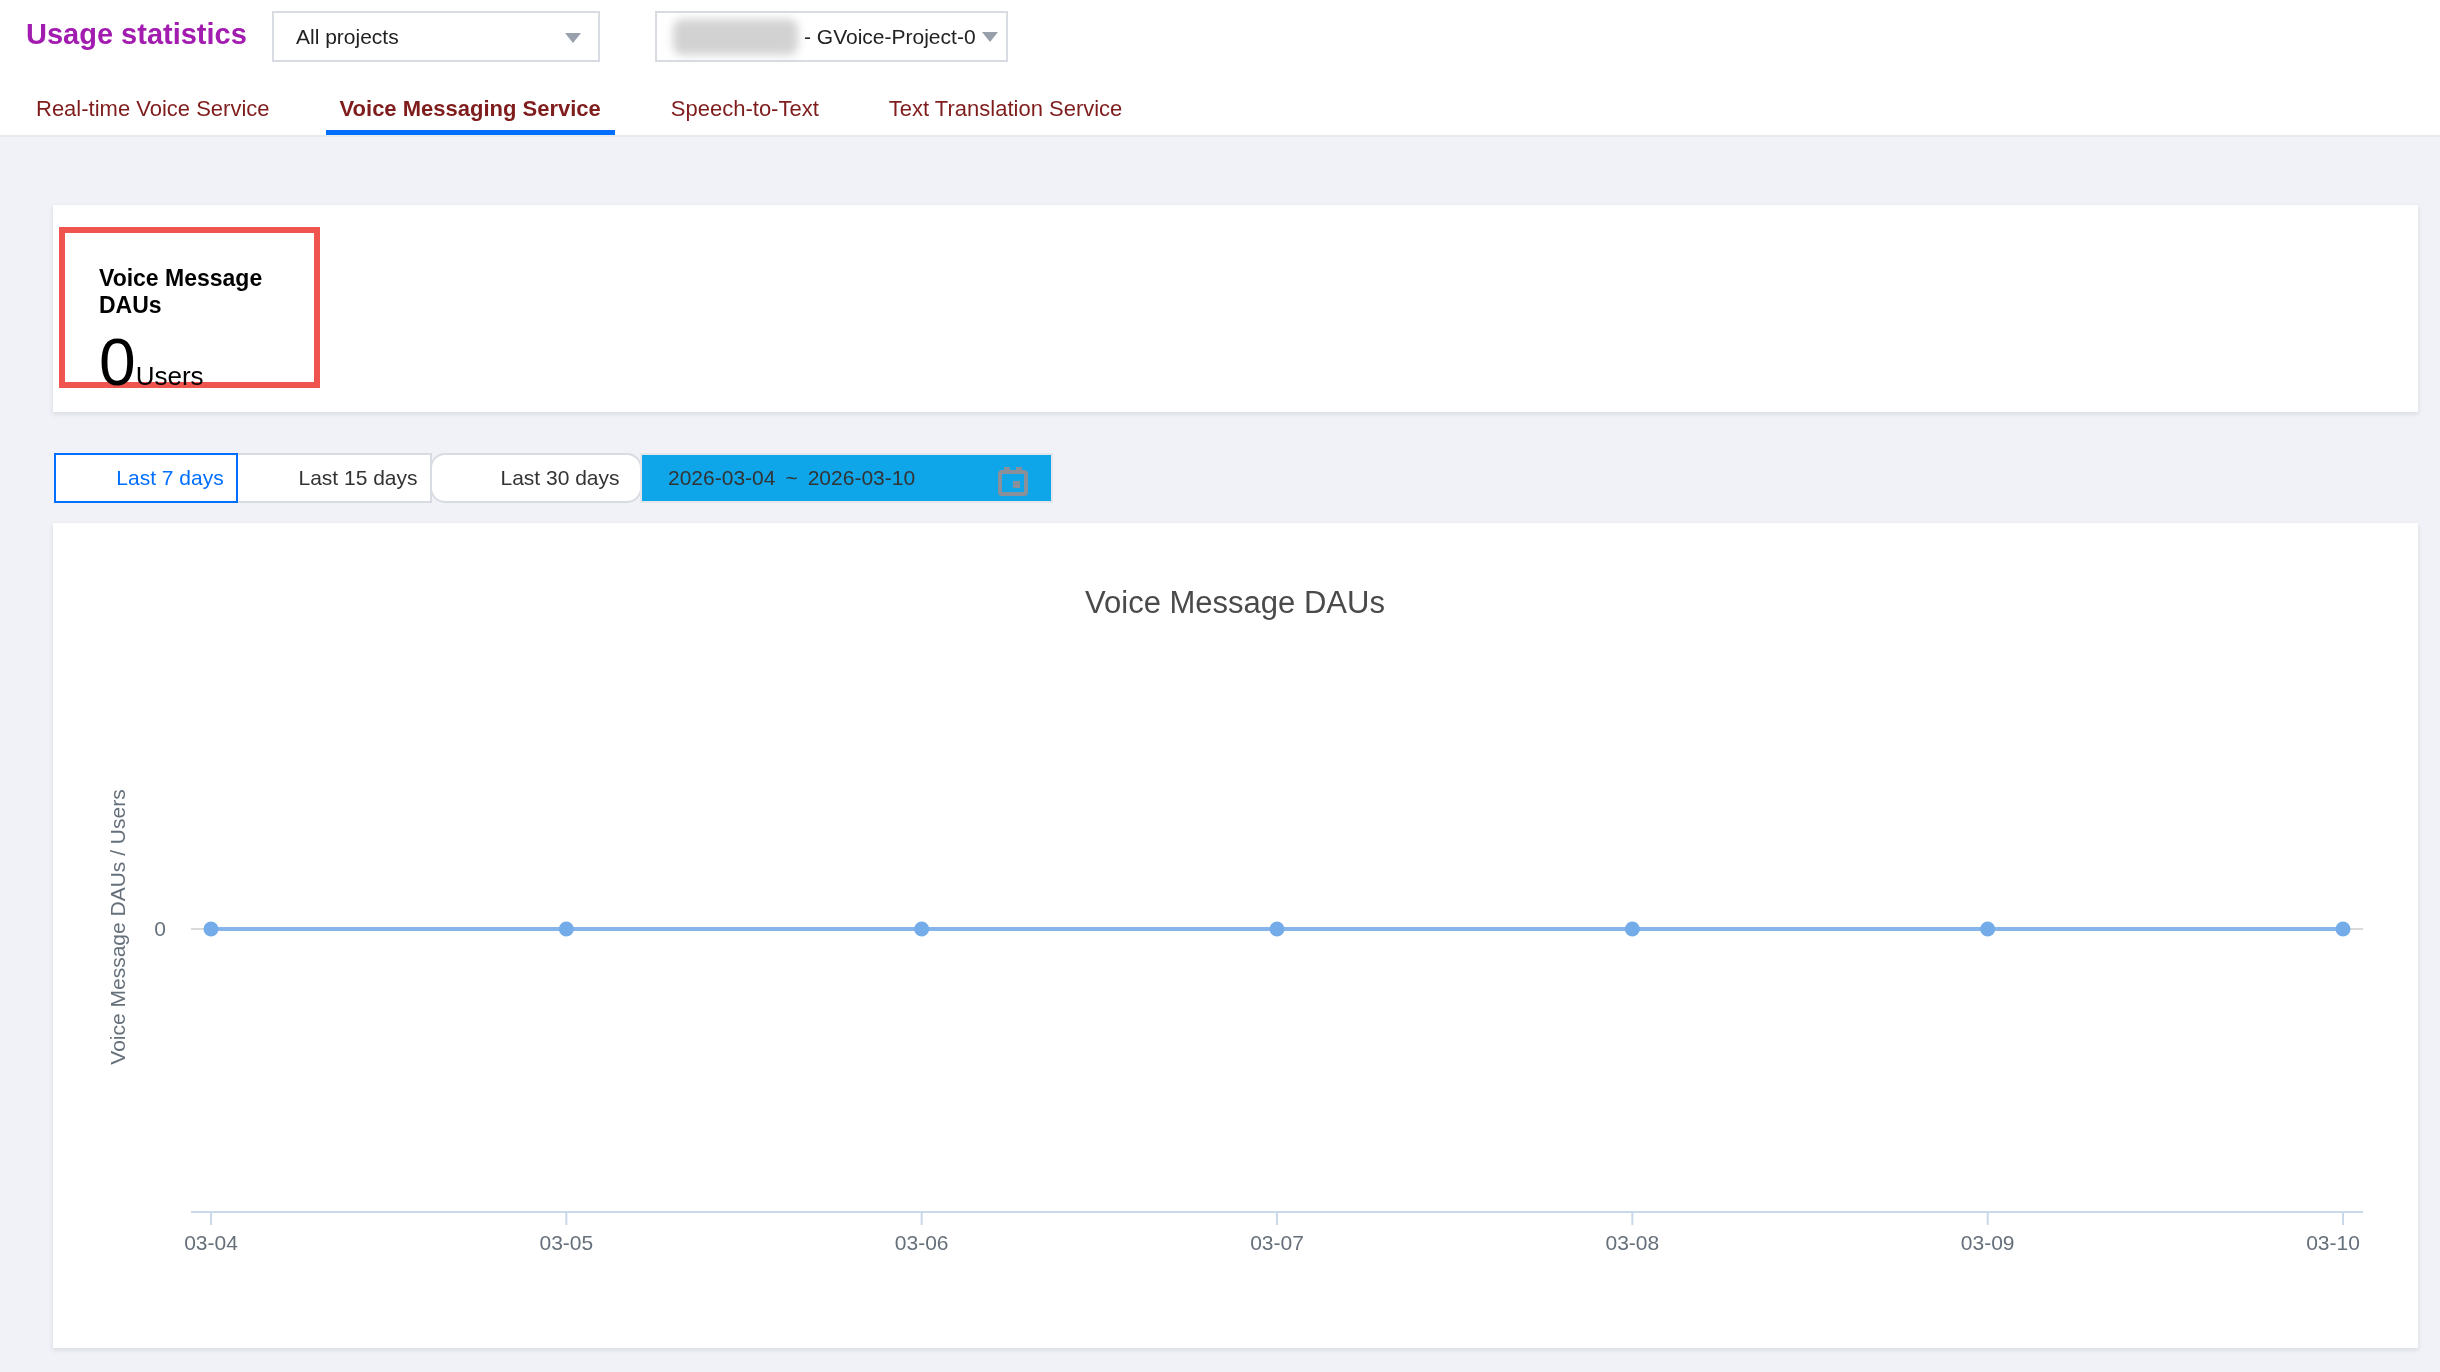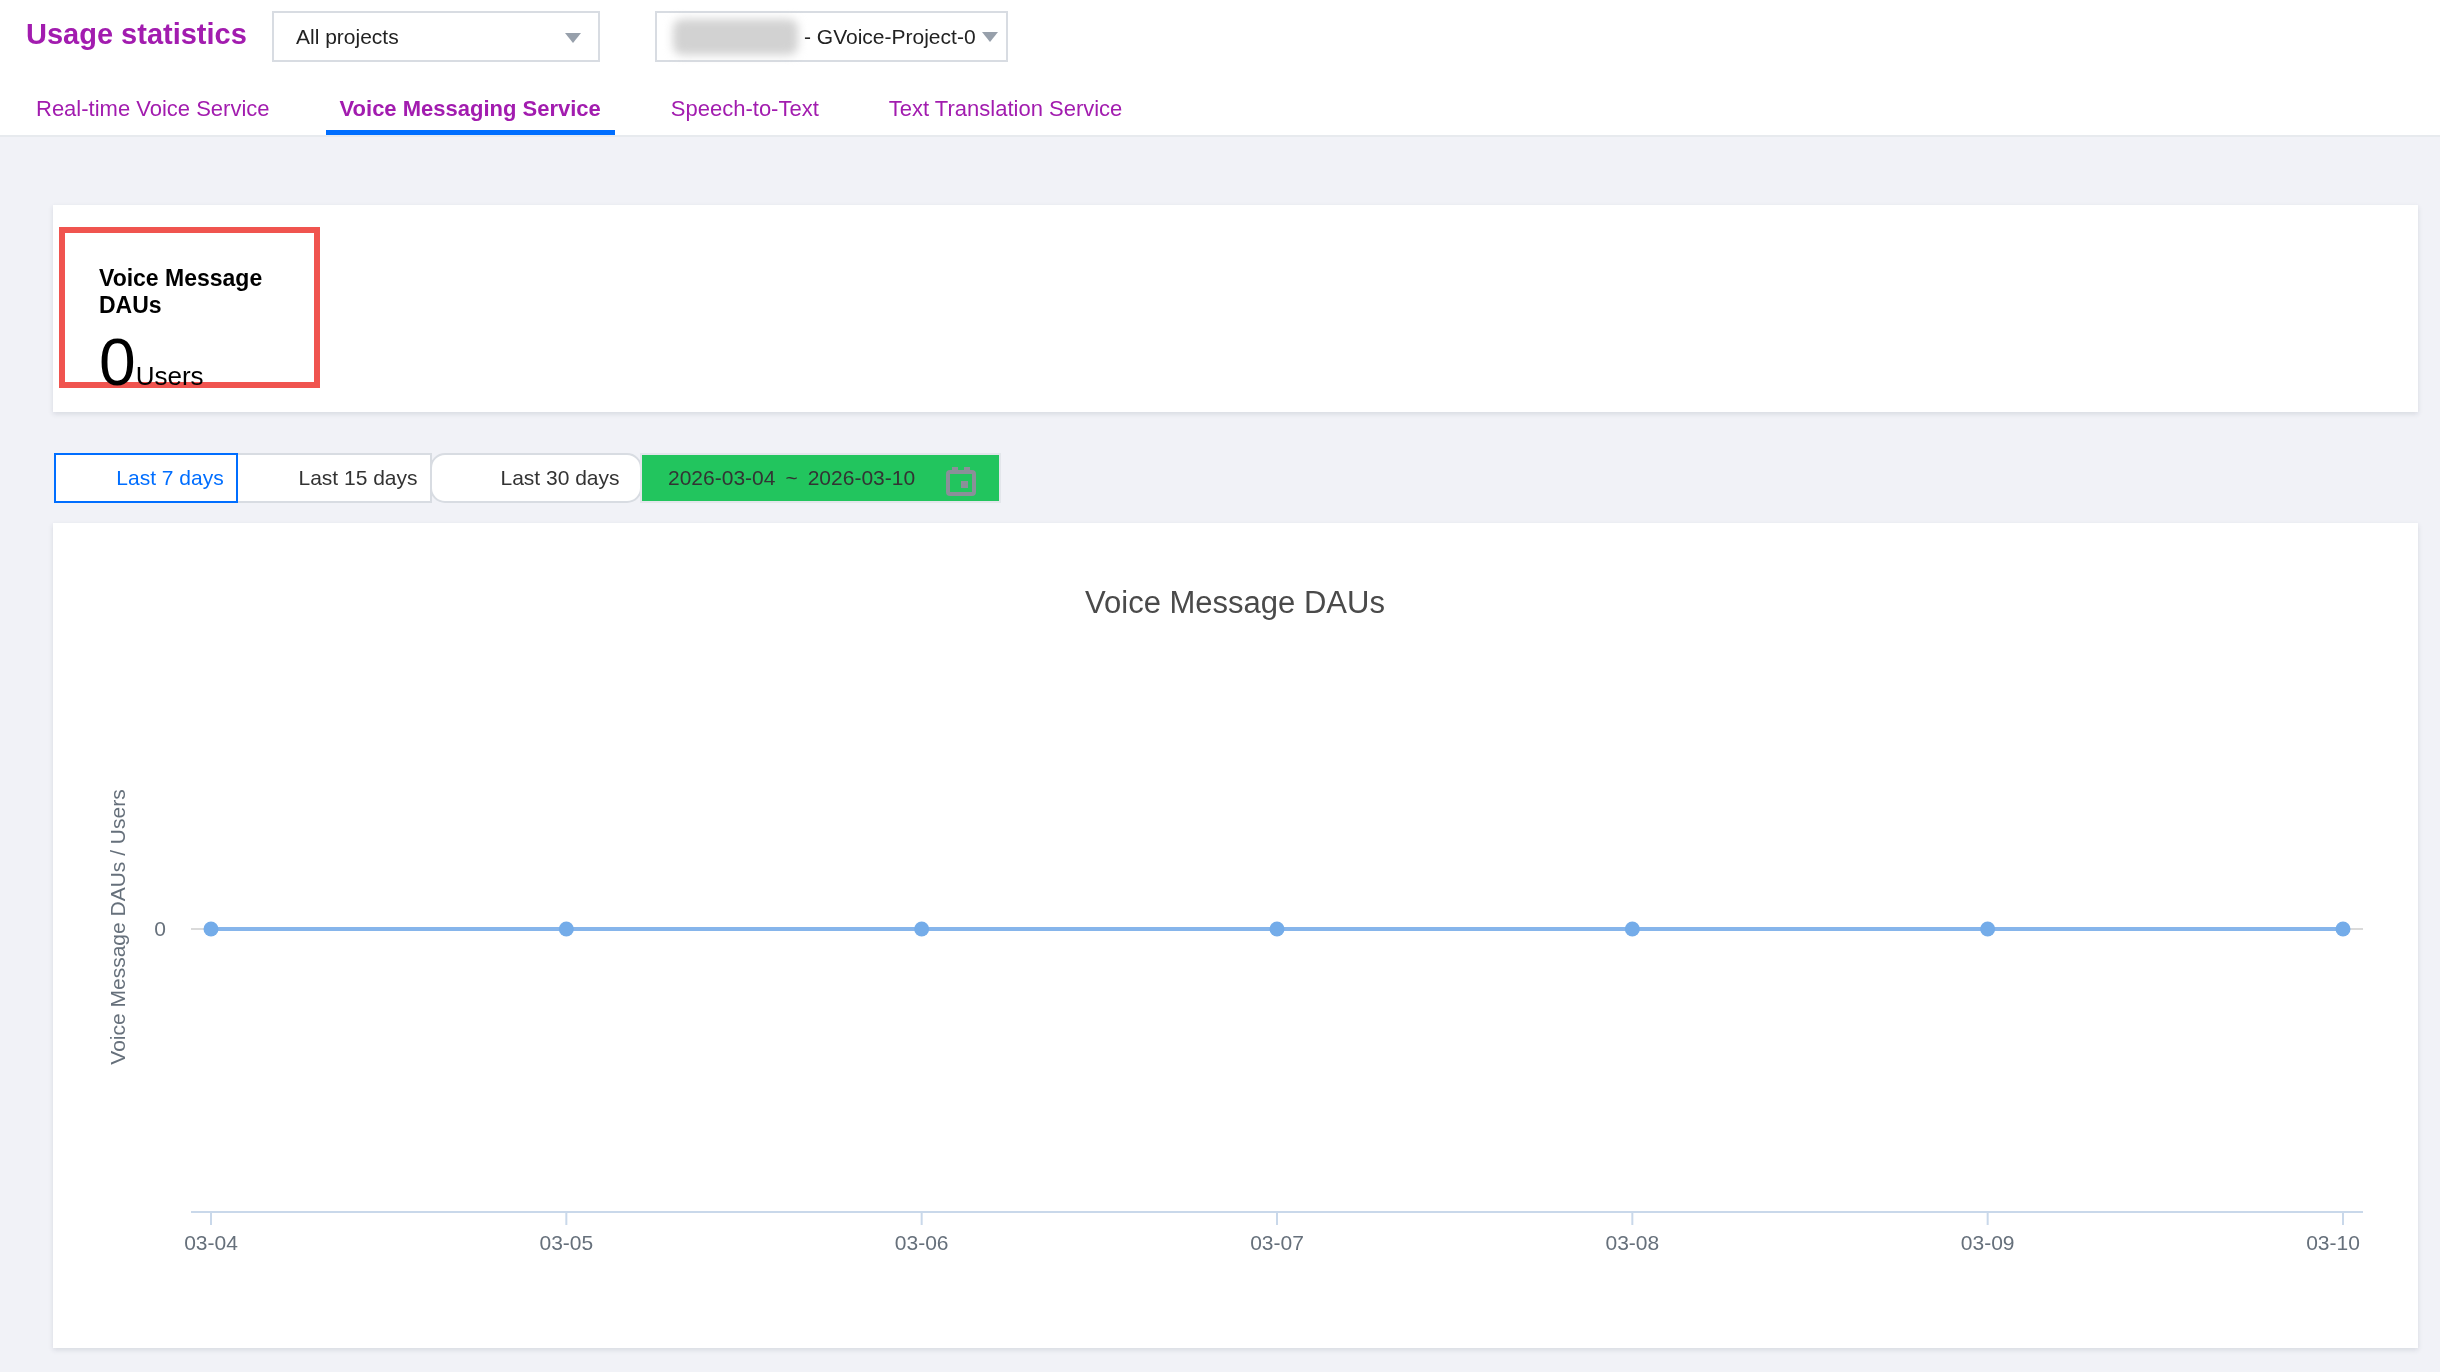--- a/index.html
+++ b/index.html
@@ -37,21 +37,21 @@
     white-space:nowrap;overflow:hidden;max-width:188px;display:inline-block;
   }
   
   .tabs{
     position:absolute;left:0;top:86px;width:2440px;height:51px;
     border-bottom:2px solid #e7eaee;box-sizing:border-box;
     display:flex;align-items:center;padding-left:36px;
   }
   .tab{
     position:relative;height:49px;line-height:46px;margin-right:70px;
-    font-size:22px;color:#a21caf;cursor:pointer;white-space:nowrap;
+    font-size:22px;color:#7f1d1d;cursor:pointer;white-space:nowrap;
   }
   .tab.active{font-weight:bold;}
   .tab.active::after{
     content:"";position:absolute;left:-14px;right:-14px;bottom:0;height:5px;
     background:#006EFF;
   }
   
   .content-bg{
     position:absolute;left:0;top:137px;width:2440px;height:1235px;
     background:#f1f2f7;
@@ -78,21 +78,21 @@
     background:#fff;border:2px solid #d8dce2;box-sizing:border-box;
     font-size:21px;color:#333;display:flex;align-items:center;justify-content:center;
     margin-left:-2px;cursor:pointer;position:relative;padding-left:48px;
   }
   .range-btn:first-child{margin-left:0;}
   .range-btn.active{border-color:#006EFF;color:#006EFF;z-index:2;}
   .range-btn.w1{width:184px;}
   .range-btn.w2{width:196px;}
   .range-btn.w3{width:212px;border-radius:15px;}
   .date-picker{
-    width:361px;background:#22c55e;border:2px solid #e3e6eb;box-sizing:border-box;
+    width:413px;background:#0ea5e9;border:2px solid #e3e6eb;box-sizing:border-box;
     margin-left:-2px;display:flex;align-items:center;padding-left:26px;
     font-size:21px;color:#333;cursor:pointer;position:relative;
   }
   .date-sep{margin:0 10px;}
   .calendar-icon{position:absolute;right:22px;top:10px;}
   
   .chart-card{left:53px;top:523px;width:2365px;height:825px;}
   svg text{font-family:"Liberation Sans",sans-serif;}
 </style>
 </head>

